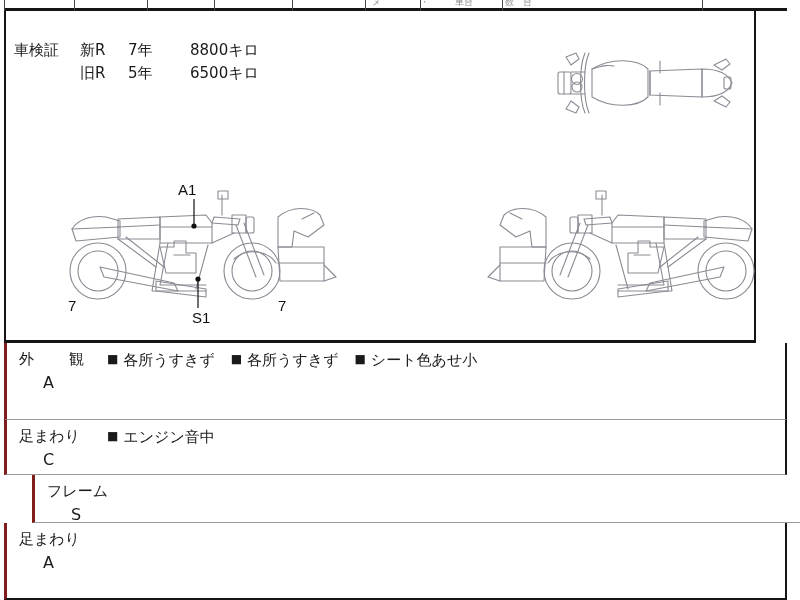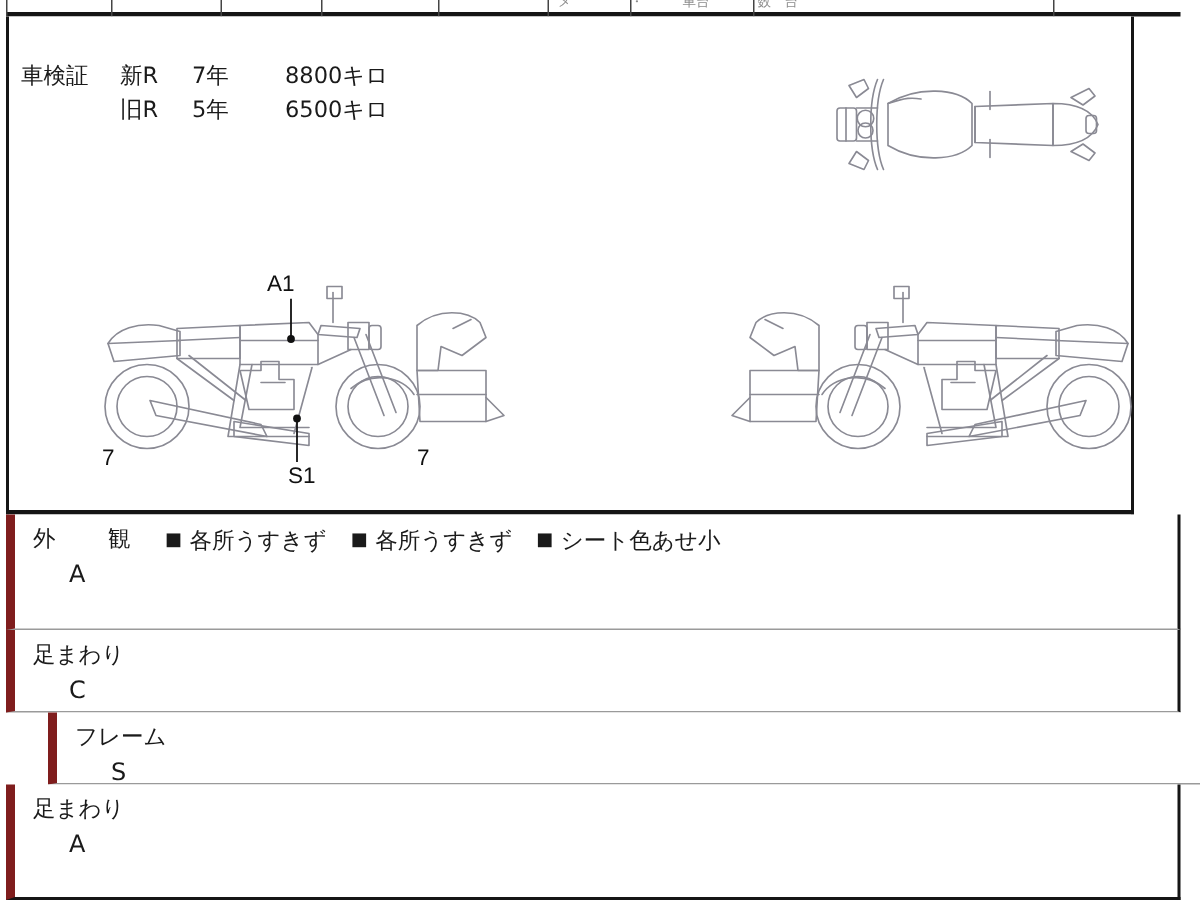--- a/index.html
+++ b/index.html
@@ -56,21 +56,21 @@
   
   .anno{
     position:absolute;font-size:15px;color:#111;
     font-family:Liberation Sans, sans-serif;
     white-space:nowrap;
   }
 
   
   .grow{
     position:absolute;left:4px;width:783px;
-    border-left:6px solid #7f1d1d;
+    border-left:3px solid #7f1d1d;
     border-right:2px solid #151515;
     border-bottom:1px solid #9a9a9a;
     box-sizing:border-box;
     background:#fff;
   }
   .grow.last{border-bottom:2px solid #151515;padding-left:20px;}
   .g-name{
     position:absolute;left:12px;top:7px;
     font-size:15px;white-space:nowrap;letter-spacing:0px;
   }
@@ -269,20 +269,21 @@
 
   <div id="grades">
       <div class="grow" style="top: 343px; height: 77px;">
         <div class="g-name sp">外　観</div>
         <div class="g-rank">A</div>
         <div class="g-notes"><span class="itm"><span class="bul">■</span><span>各所うすきず</span></span><span class="itm"><span class="bul">■</span><span>各所うすきず</span></span><span class="itm"><span class="bul">■</span><span>シート色あせ小</span></span></div>
       </div>
       <div class="grow" style="top: 420px; height: 55px;">
         <div class="g-name">足まわり</div>
         <div class="g-rank">C</div>
+        <div class="g-notes"><span class="itm"><span class="bul">■</span><span>エンジン音中</span></span></div>
       </div>
       <div class="grow" style="top: 475px; height: 48px; margin-left: 28px;">
         <div class="g-name">フレーム</div>
         <div class="g-rank">S</div>
       </div>
       <div class="grow last" style="top: 523px; height: 77px;">
         <div class="g-name">足まわり</div>
         <div class="g-rank">A</div>
       </div>
     </div>

